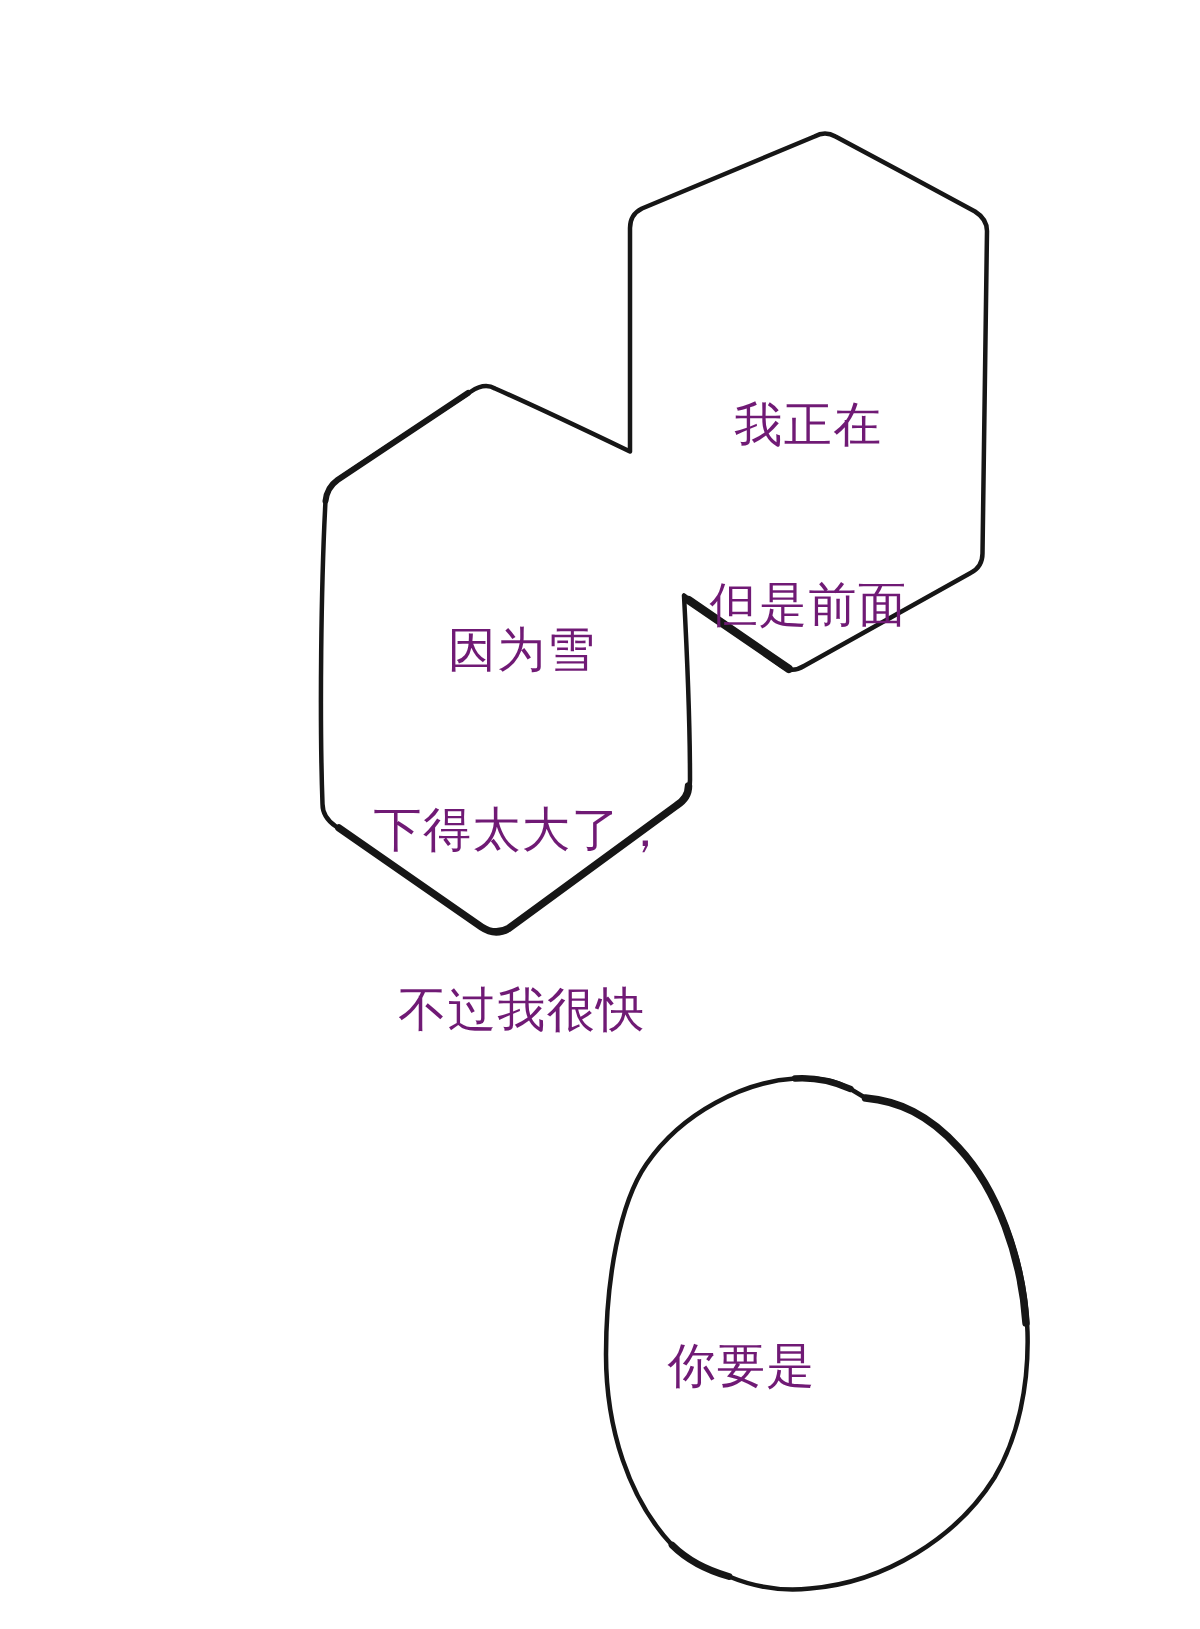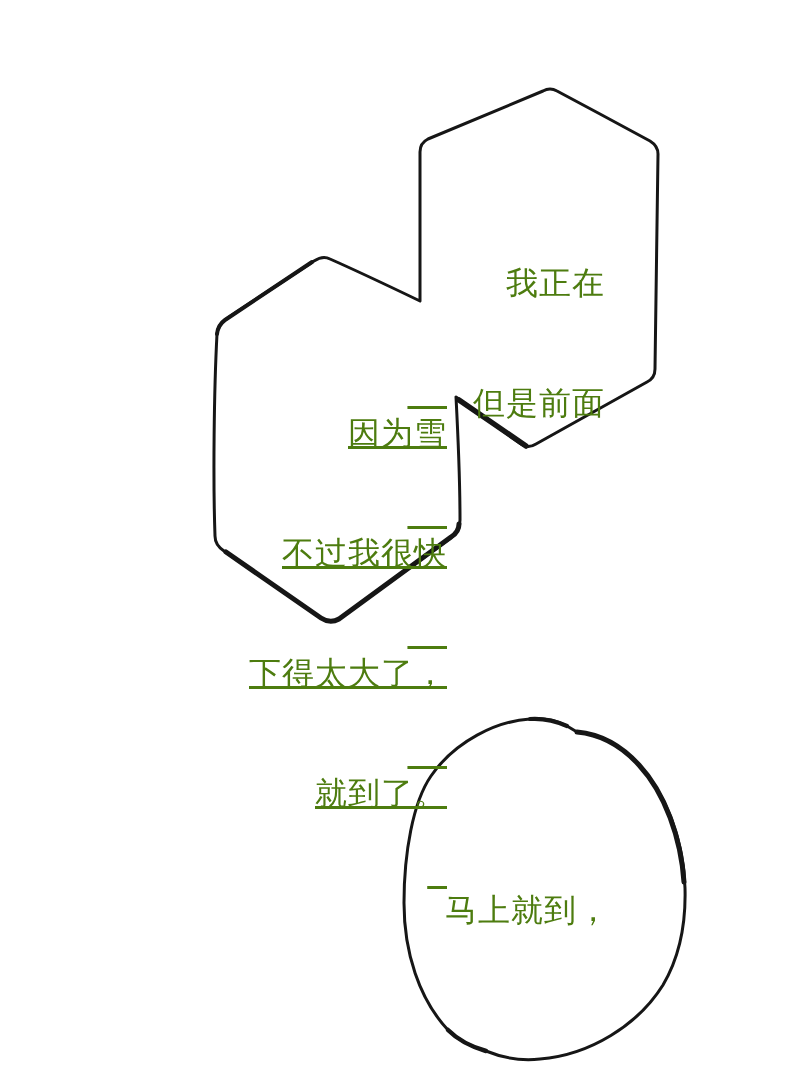--- a/index.html
+++ b/index.html
@@ -17,30 +17,30 @@
   }
   .artwork {
     position: absolute;
     left: 0;
     top: 0;
     width: 800px;
     height: 1086px;
   }
   .btext {
     position: absolute;
-    color: #4d7c0f;
+    color: #701a75;
     font-size: 32px;
     line-height: 40px;
     letter-spacing: 1px;
     font-weight: 500;
     white-space: pre;
-    text-align: right;
+    text-align: center;
   }
   .btext-right-hex { left: 473px; top: 183px; }
-  .btext-left-hex  { left: 249px; top: 333px; text-decoration: underline; }
+  .btext-left-hex  { left: 249px; top: 333px; }
   .btext-round     { left: 445px; top: 810px; }
 </style>
 </head>
 <body>
 
 <div class="canvas">
 
   <svg class="artwork" viewBox="0 0 800 1086" xmlns="http://www.w3.org/2000/svg">
 
     <path fill="#ffffff" stroke-width="3" stroke-linejoin="round" stroke-linecap="round" d="M 600 114
@@ -84,24 +84,23 @@
     <path fill="none" stroke-width="4.5" stroke-linecap="round" d="M 448 1030 C 459 1041 472 1047 486 1051" stroke="#161616"></path>
   </svg>
 
   <div class="btext btext-right-hex">
     <div>我正在</div>
     <div>但是前面</div>
   </div>
 
   <div class="btext btext-left-hex">
     <div>因为雪</div>
+    <div>下得太大了，</div>
     <div>不过我很快</div>
-    <div>下得太大了，</div>
-    <div>就到了。</div>
   </div>
 
   <div class="btext btext-round">
-    <div>马上就到，</div>
+    <div>你要是</div>
     
     
   </div>
 
 </div>
 
 </body></html>

